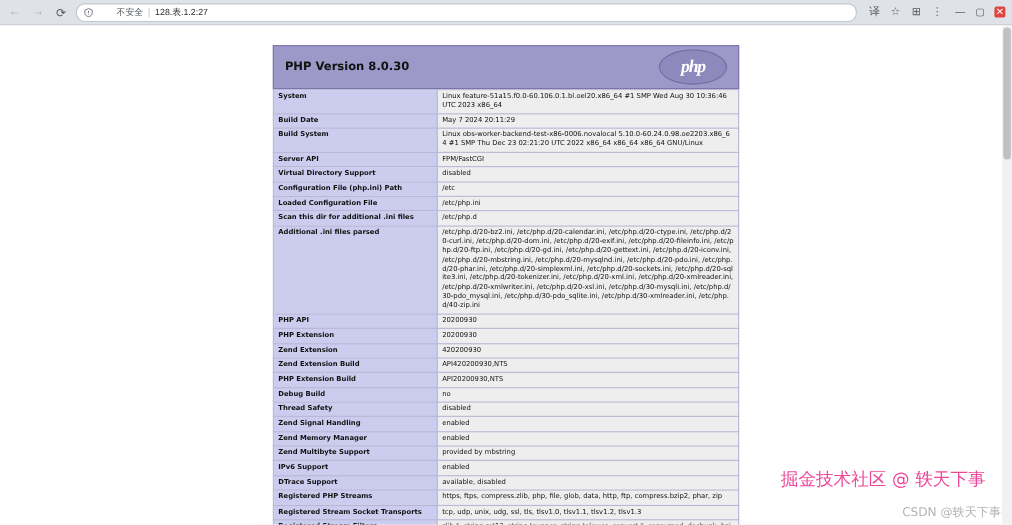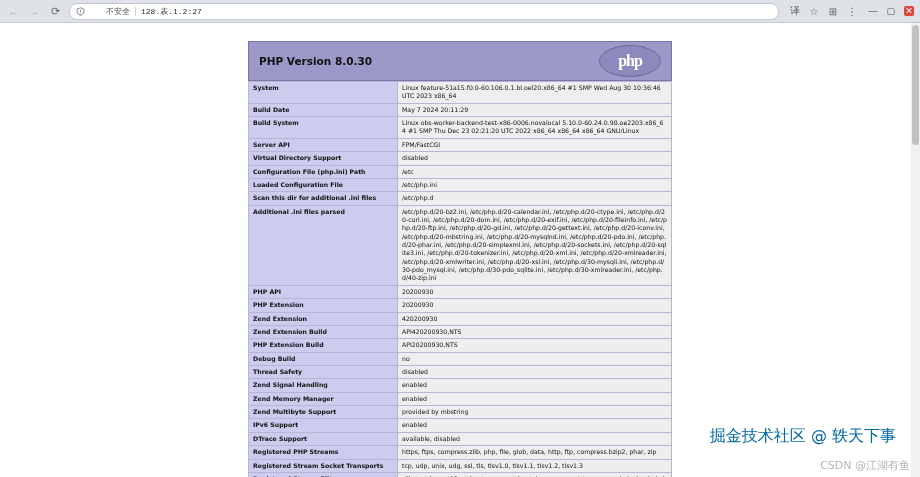--- a/index.html
+++ b/index.html
@@ -21,21 +21,21 @@
   }
   .nav-btn.disabled{color:#a9aeb4;}
   .omnibox{
     flex:1;height:15px;background:#ffffff;border:1px solid #c3c8ce;border-radius:8px;
     display:flex;align-items:center;padding:0 6px;gap:5px;min-width:0;
   }
   .shield{display:inline-block;width:9px;height:9px;position:relative;flex:0 0 9px;}
   .shield svg{display:block;}
   .secure-text{font-size:8px;color:#4d5359;white-space:nowrap;margin-left:16px;}
   .sep{width:1px;height:9px;background:#cdd2d7;flex:0 0 1px;}
-  .url{font-size:8px;color:#2a2e33;white-space:nowrap;overflow:hidden;text-overflow:ellipsis;font-family:Liberation Mono, monospace;}
+  .url{font-size:8px;color:#2a2e33;white-space:nowrap;overflow:hidden;text-overflow:ellipsis;}
   .chrome-icons{display:flex;align-items:center;gap:7px;padding-left:4px;}
   .cicon{width:12px;height:12px;color:#5b6168;display:flex;align-items:center;justify-content:center;font-size:10px;}
   .winbtns{display:flex;align-items:center;gap:8px;margin-left:4px;}
   .winbtn{font-size:9px;color:#4d5359;width:10px;text-align:center;}
   .winbtn.close{color:#ffffff;background:#e0443e;border-radius:2px;}
 
   
   .viewport{flex:1;position:relative;background:#ffffff;overflow:hidden;}
   .scrollbar{
     position:absolute;right:0;top:0;width:9px;height:100%;background:#f1f1f1;
@@ -51,34 +51,34 @@
     display:flex;align-items:center;justify-content:space-between;padding:1px 10px;
     box-sizing:border-box;
   }
   .ph-title{font-size:10.5px;font-weight:bold;color:#111;}
   .php-logo{
     width:60px;height:30px;background:#8d89bd;border-radius:50%/50%;
     display:flex;align-items:center;justify-content:center;
     border:1px solid #6f6b9e;
   }
   .php-logo span{
-    font-family:"Liberation Serif", serif;font-weight:bold;
+    font-family:"Liberation Serif", serif;font-style:italic;font-weight:bold;
     font-size:16px;color:#ffffff;letter-spacing:-1px;
   }
   table.info{border-collapse:collapse;width:100%;table-layout:fixed;}
   table.info td{
     border:1px solid #b8b5d6;padding:2px 4px;vertical-align:top;
     font-size:6.2px;line-height:1.35;word-break:break-all;
   }
   td.e{background:#ccccee;width:140px;font-weight:bold;color:#111;}
   td.v{background:#eeeeee;color:#111;}
 
   
   .wm-main{
-    position:absolute;right:24px;bottom:30px;font-size:16px;color:#0369a1;
+    position:absolute;right:24px;bottom:30px;font-size:16px;color:#ec4899;
     font-family:"DejaVu Sans", sans-serif;white-space:nowrap;
   }
   .wm-sub{
     position:absolute;right:10px;bottom:4px;font-size:11px;color:#b4b4b4;
     font-family:"DejaVu Sans", sans-serif;white-space:nowrap;
   }
 </style>
 </head>
 <body>
 
@@ -223,19 +223,19 @@
             <tr>
               <td class="e">Registered Stream Filters</td>
               <td class="v">zlib.*, string.rot13, string.toupper, string.tolower, convert.*, consumed, dechunk, bzip2.*, convert.iconv.*</td>
             </tr>
           </tbody>
       </table>
 
     </div>
 
     <div class="wm-main">掘金技术社区 @ 轶天下事</div>
-    <div class="wm-sub">CSDN @江湖有鱼</div>
+    <div class="wm-sub">CSDN @轶天下事</div>
 
     <div class="scrollbar">
       <div class="scrollthumb"></div>
     </div>
   </div>
 </div>
 
 </body></html>

